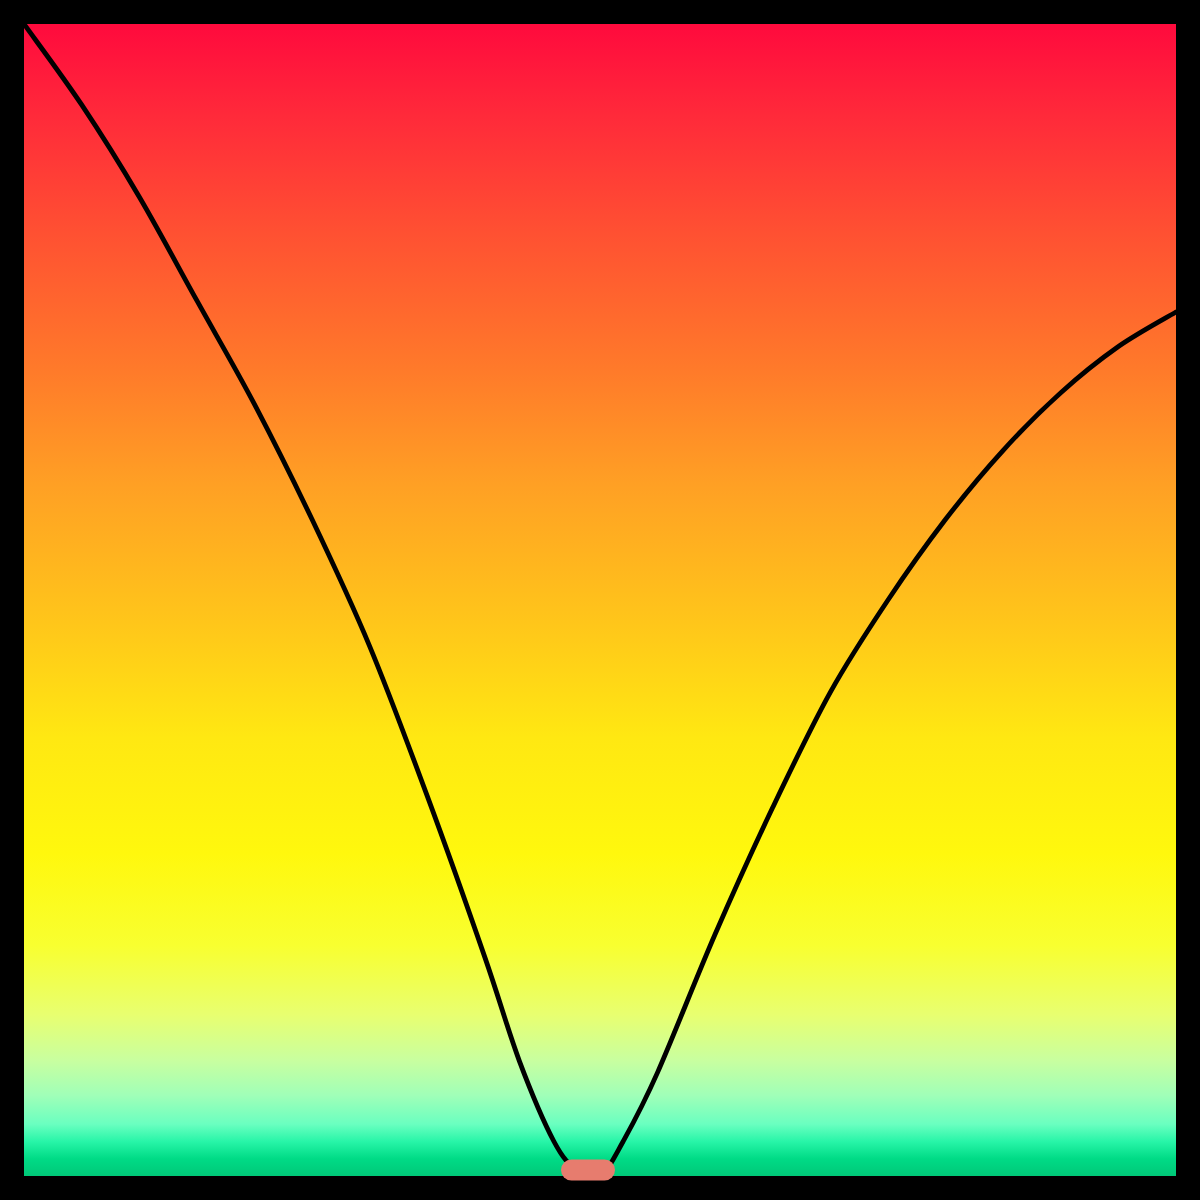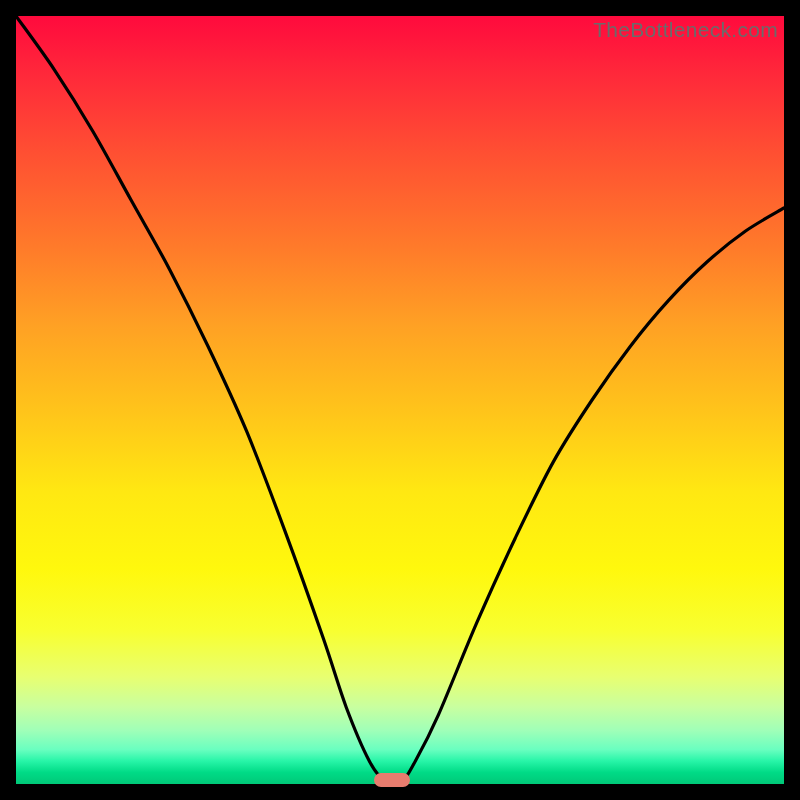--- a/index.html
+++ b/index.html
@@ -70,21 +70,20 @@
     transform: translate(-50%, -50%);
   }
 </style>
 </head>
 <body>
 
 <div class="chart-container">
 
   <div class="plot-area">
 
-    <div class="watermark">TheBottleneck.com</div>
 
     <svg class="curve" viewBox="0 0 768 768" preserveAspectRatio="none">
       <path fill="none" stroke="#000" stroke-width="3.2" stroke-linecap="round" stroke-linejoin="round" d="M 0.0 0.0 C 6.4 9.0 25.6 34.6 38.4 53.8 C 51.2 73.0 64.0 93.4 76.8 115.2 C 89.6 137.0 102.4 161.3 115.2 184.3 C 128.0 207.4 140.8 229.1 153.6 253.4 C 166.4 277.8 179.2 303.4 192.0 330.2 C 204.8 357.1 217.6 384.0 230.4 414.7 C 243.2 445.4 256.0 480.0 268.8 514.6 C 281.6 549.1 297.0 592.6 307.2 622.1 C 317.4 651.5 322.6 670.7 330.2 691.2 C 337.9 711.7 346.9 732.8 353.3 745.0 C 359.7 757.1 363.5 760.3 368.6 764.2 C 373.8 768.0 378.9 771.2 384.0 768.0 C 389.1 764.8 393.0 756.5 399.4 745.0 C 405.8 733.4 412.2 721.9 422.4 698.9 C 432.6 675.8 448.0 636.2 460.8 606.7 C 473.6 577.3 486.4 549.1 499.2 522.2 C 512.0 495.4 524.8 468.5 537.6 445.4 C 550.4 422.4 563.2 403.2 576.0 384.0 C 588.8 364.8 601.6 346.9 614.4 330.2 C 627.2 313.6 640.0 298.2 652.8 284.2 C 665.6 270.1 678.4 257.3 691.2 245.8 C 704.0 234.2 716.8 224.0 729.6 215.0 C 742.4 206.1 761.6 195.8 768.0 192.0"></path>
     </svg>
 
     <div class="marker" style="left:376.3px; top:764.2px;"></div>
 
   </div>
 </div>
 

